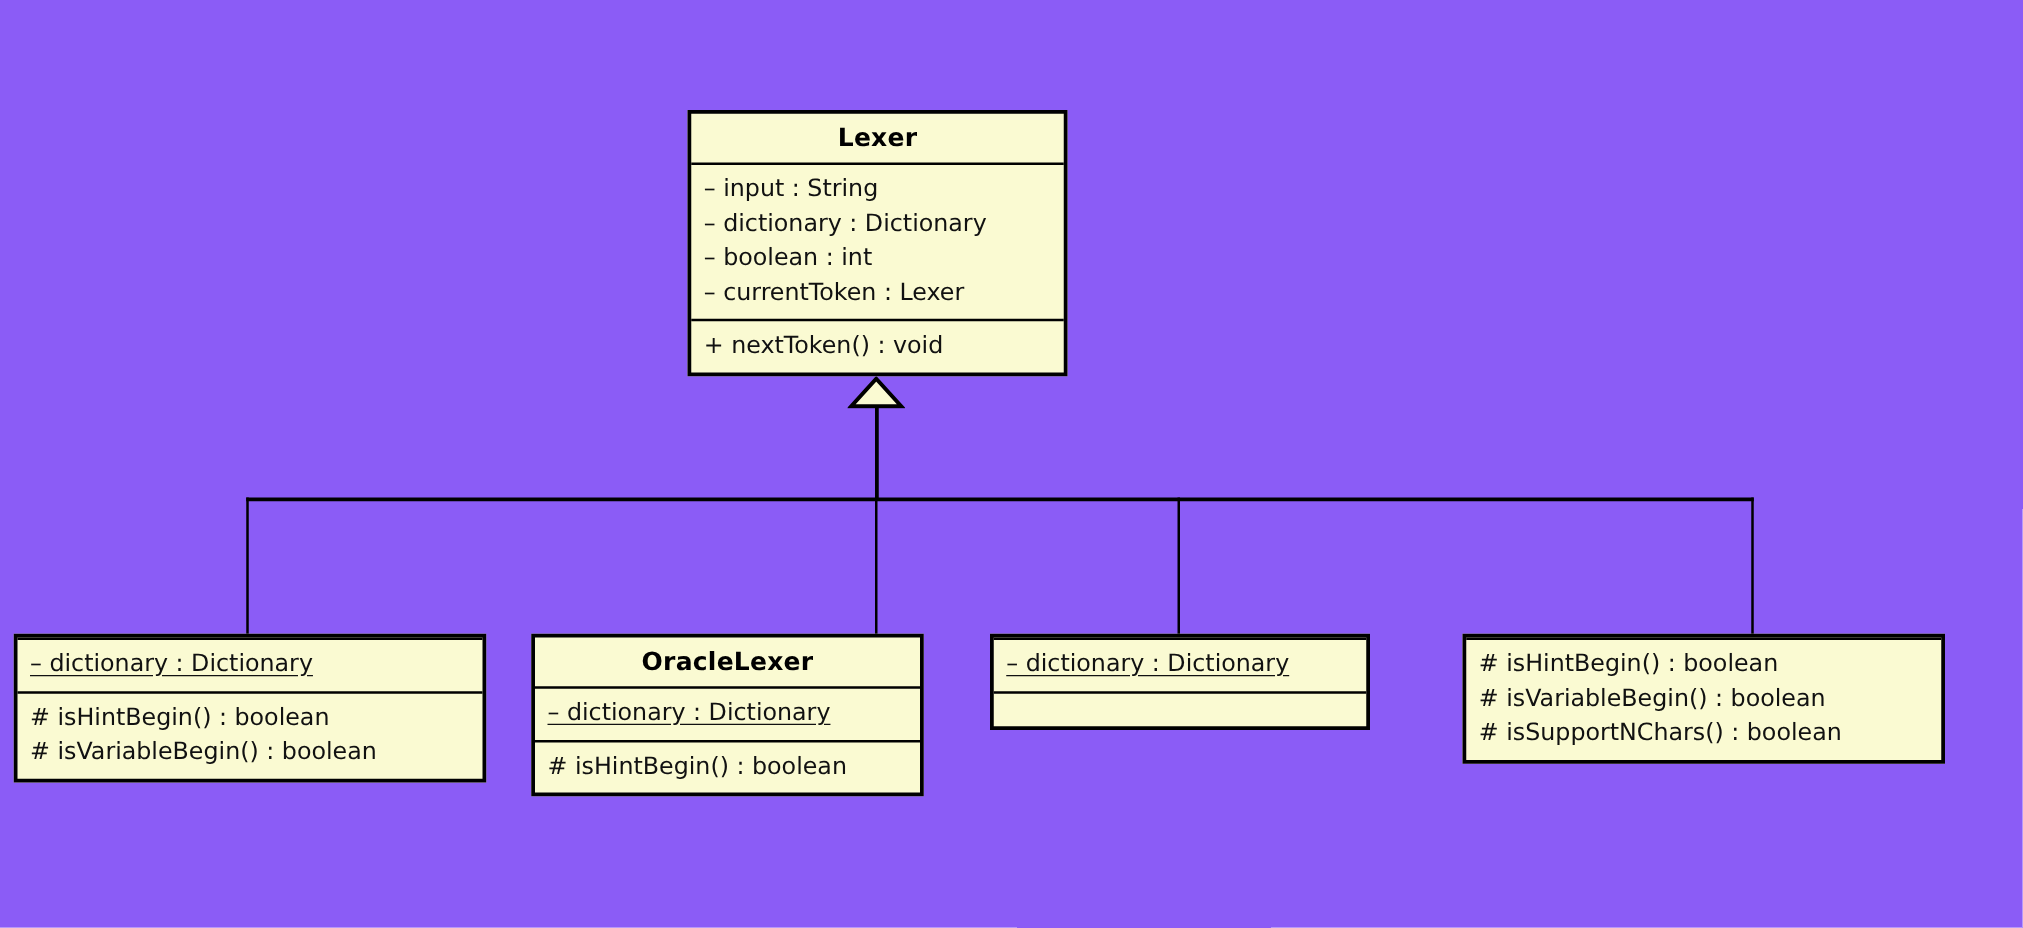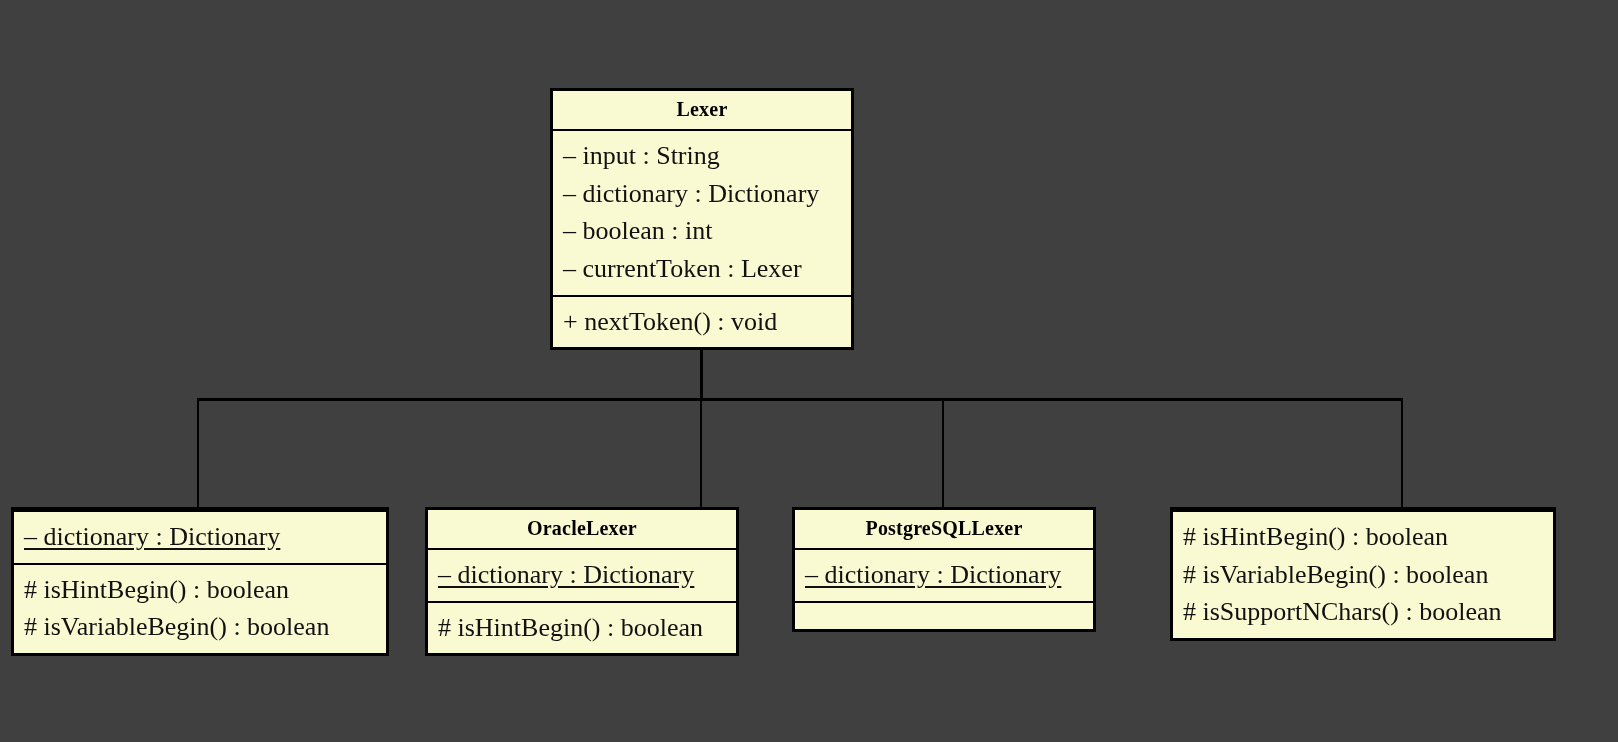--- a/index.html
+++ b/index.html
@@ -11,22 +11,21 @@
   body {
     font-family: "DejaVu Sans", "Liberation Sans", sans-serif;
     width: 1618px;
     height: 742px;
     overflow: hidden;
   }
   #diagram-canvas {
     position: relative;
     width: 1618px;
     height: 742px;
-    background: #404040;
-    font-family: Liberation Serif, serif;
+    background: #8b5cf6;
   }
 
   
   .uml-class {
     position: absolute;
     box-sizing: border-box;
     background: #fafad2;
     border: 3px solid #000000;
     z-index: 3;
   }
@@ -42,21 +41,21 @@
   .uml-compartment {
     border-top: 2px solid #000000;
     padding: 6px 10px 7px 10px;
   }
   .uml-compartment.empty {
     min-height: 18px;
     padding-top: 4px;
     padding-bottom: 4px;
   }
   .uml-member {
-    font-size: 26px;
+    font-size: 19px;
     color: #111111;
     line-height: 1.45;
     white-space: nowrap;
   }
   .uml-member.static {
     text-decoration: underline;
     text-underline-offset: 3px;
   }
 
   
@@ -123,21 +122,20 @@
     <div class="uml-title">OracleLexer</div>
     <div class="uml-compartment">
       <div class="uml-member static">– dictionary : Dictionary</div>
     </div>
     <div class="uml-compartment">
       <div class="uml-member"># isHintBegin() : boolean</div>
     </div>
   </div>
 
   <div class="uml-class" style="left:792px; top:507px; width:304px;">
-    <div class="uml-title">PostgreSQLLexer</div>
     <div class="uml-compartment">
       <div class="uml-member static">– dictionary : Dictionary</div>
     </div>
     <div class="uml-compartment empty"></div>
   </div>
 
   <div class="uml-class" style="left:1170px; top:507px; width:386px;">
     <div class="uml-compartment">
       <div class="uml-member"># isHintBegin() : boolean</div>
       <div class="uml-member"># isVariableBegin() : boolean</div>

